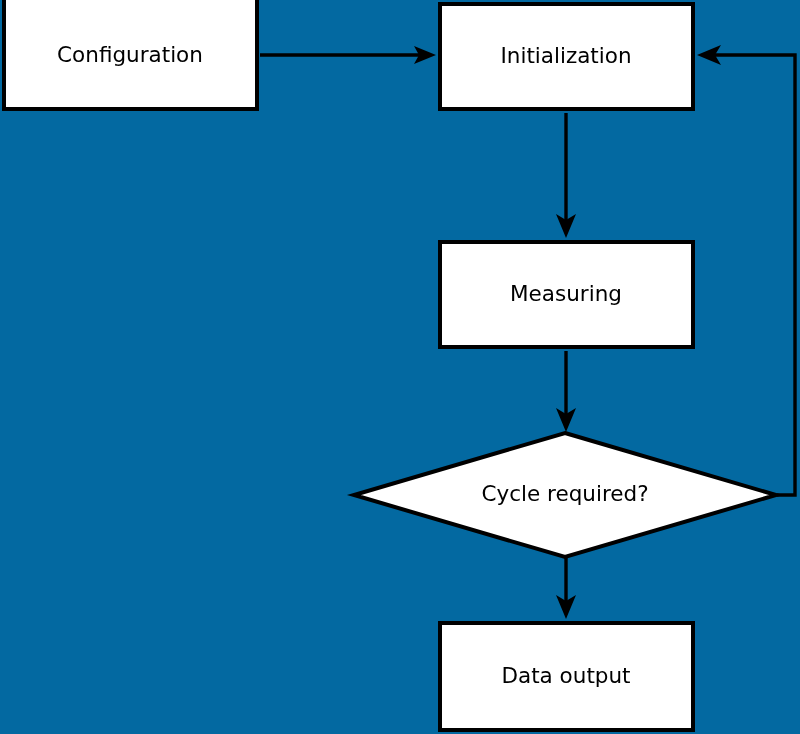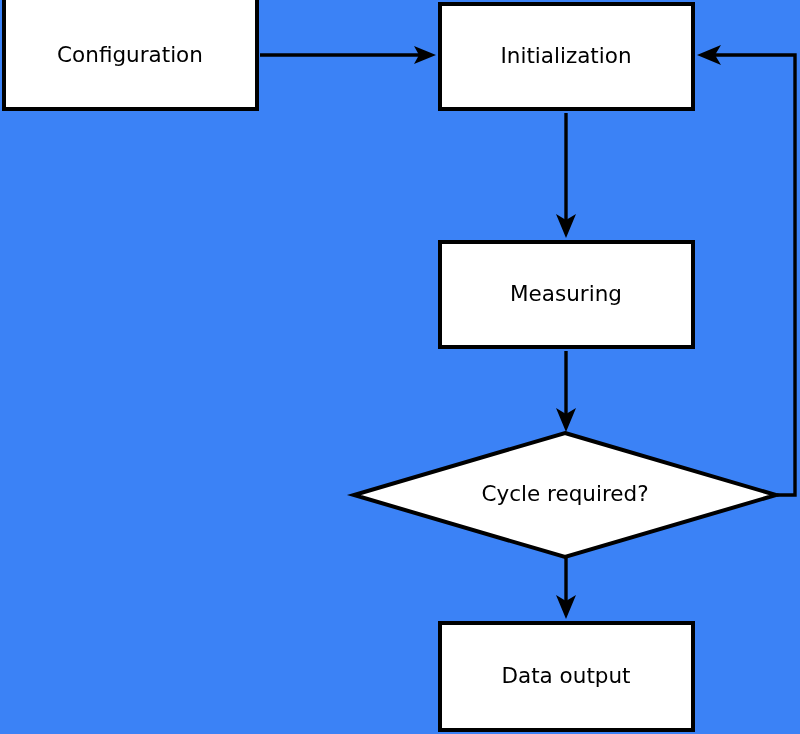--- a/index.html
+++ b/index.html
@@ -11,21 +11,21 @@
   body {
     width: 800px;
     height: 734px;
     overflow: hidden;
     font-family: "DejaVu Sans", "Liberation Sans", sans-serif;
   }
   #flowchart-root {
     position: relative;
     width: 800px;
     height: 734px;
-    background: #3b82f6;
+    background: #0369a1;
   }
   #flow-svg {
     position: absolute;
     top: 0;
     left: 0;
     width: 800px;
     height: 734px;
     display: block;
   }
   .node-shape {

